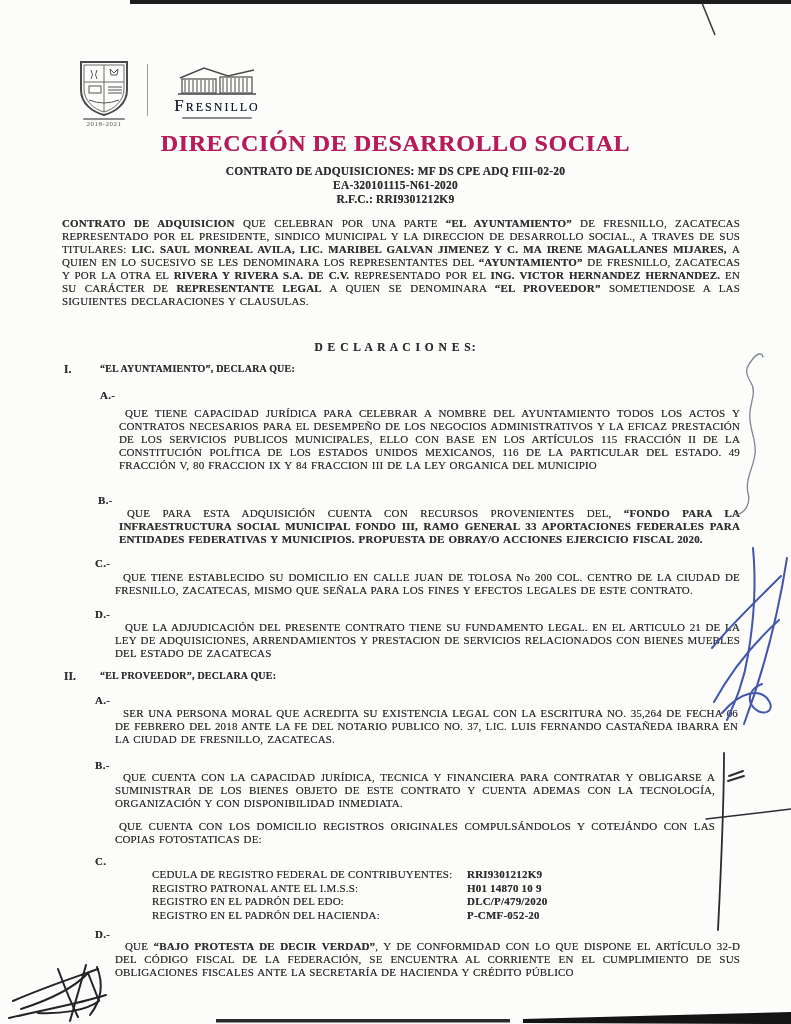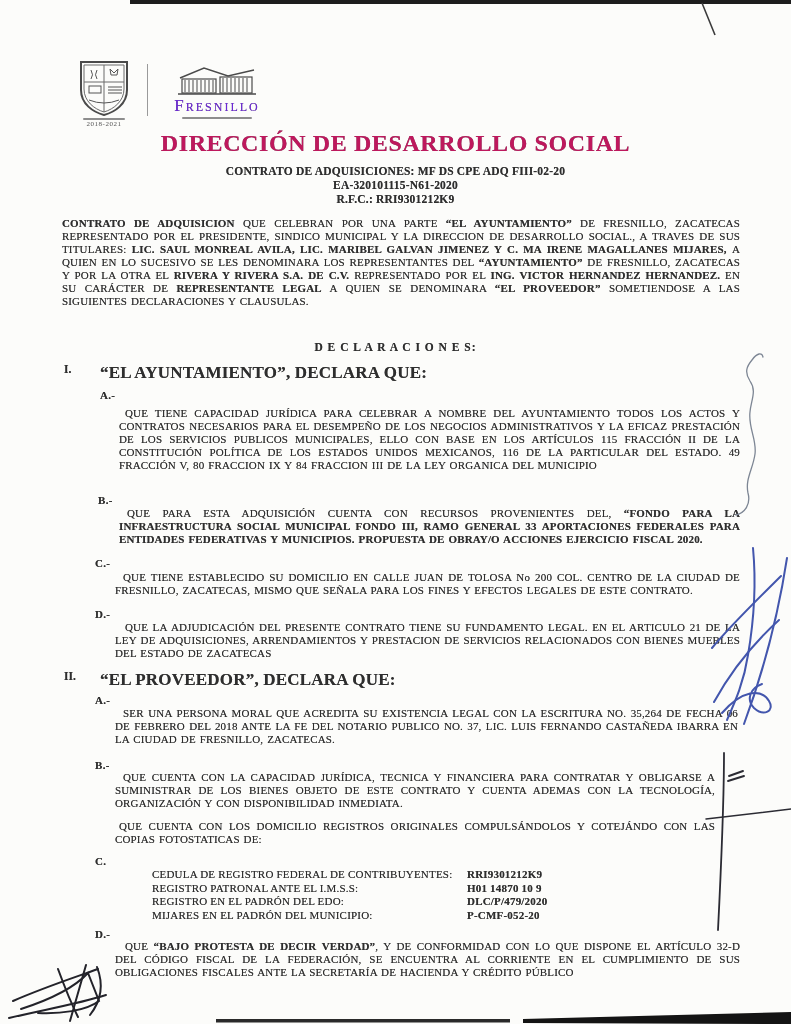--- a/index.html
+++ b/index.html
@@ -30,27 +30,27 @@
   }
   .contract-line{
     width:100%;text-align:center;
     font-size:11.5px;font-weight:bold;letter-spacing:0.2px;
   }
   .decl-heading{
     width:100%;text-align:center;
     font-size:11.5px;font-weight:bold;letter-spacing:1px;
   }
   .sec-num{font-size:11.5px;font-weight:bold;}
-  .sec-heading{font-size:17px;font-weight:bold;letter-spacing:0.2px;text-align:center;}
+  .sec-heading{font-size:10px;font-weight:bold;letter-spacing:0.2px;text-align:center;}
   .registry-row{display:flex;font-size:11px;line-height:13.5px;letter-spacing:0.2px;margin-left:12px;}
   .registry-label{width:315px;}
   .registry-value{font-weight:bold;}
   
   .brand-name{
-    font-size:17px;letter-spacing:2px;color:#6d28d9;
+    font-size:17px;letter-spacing:2px;color:#0f172a;
     font-variant:small-caps;font-weight:normal;
   }
   .blur-bar{background:#8d8d8d;filter:blur(0.7px);border-radius:1px;}
   .shield-caption{
     font-size:7px;color:#555;letter-spacing:0.5px;text-align:center;
     line-height:7px;
   }
   .vsep{width:1px;background:#9a9a9a;}
   svg.marks{pointer-events:none;}
 </style>
@@ -132,21 +132,21 @@
     </div>
     <div class="registry-row scan">
       <span class="registry-label">REGISTRO PATRONAL ANTE EL I.M.S.S:</span>
       <span class="registry-value">H01 14870 10 9</span>
     </div>
     <div class="registry-row scan">
       <span class="registry-label">REGISTRO EN EL PADRÓN  DEL EDO:</span>
       <span class="registry-value">DLC/P/479/2020</span>
     </div>
     <div class="registry-row scan">
-      <span class="registry-label">MIJARES EN EL PADRÓN  DEL MUNICIPIO:</span>
+      <span class="registry-label">REGISTRO EN EL PADRÓN  DEL HACIENDA:</span>
       <span class="registry-value">P-CMF-052-20</span>
     </div>
   </div>
 
   <div class="abs label scan" style="left:95px;top:928px;">D.-</div>
   <div class="abs para scan" style="left:115px;top:940px;width:625px;text-indent:10px;"><span>QUE </span><span class="b">“BAJO PROTESTA DE DECIR VERDAD”</span><span>, Y DE CONFORMIDAD CON LO QUE DISPONE EL ARTÍCULO 32-D DEL CÓDIGO FISCAL DE LA FEDERACIÓN, SE ENCUENTRA AL CORRIENTE EN EL CUMPLIMIENTO DE SUS OBLIGACIONES FISCALES ANTE LA SECRETARÍA DE HACIENDA Y CRÉDITO PÚBLICO</span></div>
 
   <svg class="abs marks" style="left:0;top:0;" width="791" height="1024" viewBox="0 0 791 1024">
 
     <rect x="130" y="0" width="661" height="4" fill="#1d1d1d"></rect>

